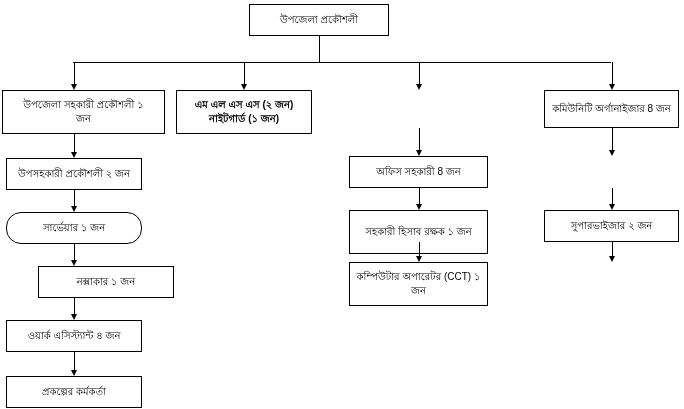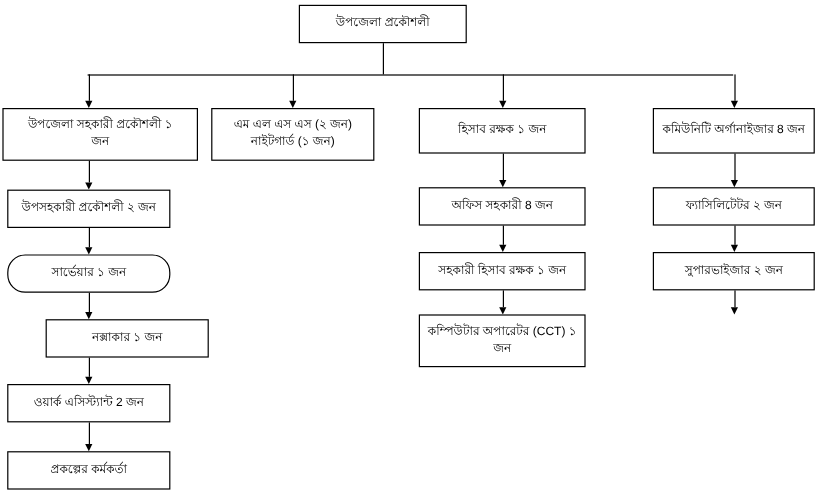--- a/index.html
+++ b/index.html
@@ -83,64 +83,58 @@
       <span class="node-label">সার্ভেয়ার  ১ জন</span>
     </div>
     <div class="vline" style="left: 74px; top: 244px; height: 16px;"></div>
     <div class="arrow" style="left: 70.5px; top: 260px;"></div>
     <div class="node" style="left: 6px; top: 266px; width: 136px; height: 32px; margin-left: 32px;">
       <span class="node-label">নক্সাকার  ১ জন</span>
     </div>
     <div class="vline" style="left: 74px; top: 298px; height: 16px;"></div>
     <div class="arrow" style="left: 70.5px; top: 314px;"></div>
     <div class="node" style="left: 6px; top: 320px; width: 136px; height: 32px;">
-      <span class="node-label">ওয়ার্ক এসিস্ট্যান্ট 2 জন</span>
+      <span class="node-label">ওয়ার্ক এসিস্ট্যান্ট ৪ জন</span>
     </div>
     <div class="vline" style="left: 74px; top: 352px; height: 18px;"></div>
     <div class="arrow" style="left: 70.5px; top: 370px;"></div>
     <div class="node" style="left: 6px; top: 376px; width: 136px; height: 32px;">
       <span class="node-label">প্রকল্পের কর্মকর্তা</span>
     </div>
     <div class="vline" style="left: 244px; top: 62px; height: 22px;"></div>
     <div class="arrow" style="left: 240.5px; top: 84px;"></div>
-    <div class="node" style="left: 176px; top: 90px; width: 136px; height: 44px;">
+    <div class="node" style="left: 176px; top: 90px; width: 136px; height: 44px; font-weight: bold;">
       <span class="node-label">এম এল এস এস (২ জন)
 নাইটগার্ড (১ জন)</span>
     </div>
     <div class="vline" style="left: 419px; top: 62px; height: 22px;"></div>
     <div class="arrow" style="left: 415.5px; top: 84px;"></div>
-    <div class="node" style="left: 349px; top: 90px; width: 139px; height: 38px;">
-      <span class="node-label">হিসাব রক্ষক ১ জন</span>
-    </div>
     <div class="vline" style="left: 419px; top: 128px; height: 22px;"></div>
     <div class="arrow" style="left: 415.5px; top: 150px;"></div>
     <div class="node" style="left: 349px; top: 156px; width: 139px; height: 32px;">
       <span class="node-label">অফিস সহকারী 8 জন</span>
     </div>
     <div class="vline" style="left: 419px; top: 188px; height: 16px;"></div>
     <div class="arrow" style="left: 415.5px; top: 204px;"></div>
-    <div class="node" style="left: 349px; top: 210px; width: 139px; height: 32px;">
+    <div class="node" style="left: 349px; top: 210px; width: 139px; height: 44px;">
       <span class="node-label">সহকারী হিসাব রক্ষক ১ জন</span>
     </div>
     <div class="vline" style="left: 419px; top: 242px; height: 14px;"></div>
     <div class="arrow" style="left: 415.5px; top: 256px;"></div>
     <div class="node" style="left: 349px; top: 262px; width: 139px; height: 44px;">
       <span class="node-label">কম্পিউটার অপারেটর (CCT) ১
 জন</span>
     </div>
     <div class="vline" style="left: 612px; top: 62px; height: 22px;"></div>
     <div class="arrow" style="left: 608.5px; top: 84px;"></div>
     <div class="node" style="left: 544px; top: 90px; width: 135px; height: 38px;">
       <span class="node-label">কমিউনিটি অর্গানাইজার 8 জন</span>
     </div>
     <div class="vline" style="left: 612px; top: 128px; height: 22px;"></div>
     <div class="arrow" style="left: 608.5px; top: 150px;"></div>
-    <div class="node" style="left: 544px; top: 156px; width: 135px; height: 32px;">
-      <span class="node-label">ফ্যাসিলিটেটর ২ জন</span>
-    </div>
     <div class="vline" style="left: 612px; top: 188px; height: 16px;"></div>
     <div class="arrow" style="left: 608.5px; top: 204px;"></div>
     <div class="node" style="left: 544px; top: 210px; width: 135px; height: 32px;">
       <span class="node-label">সুপারভাইজার ২ জন</span>
     </div>
     <div class="vline" style="left: 612px; top: 242px; height: 14px;"></div>
     <div class="arrow" style="left: 608.5px; top: 256px;"></div>
   </div>
 
 </body></html>

